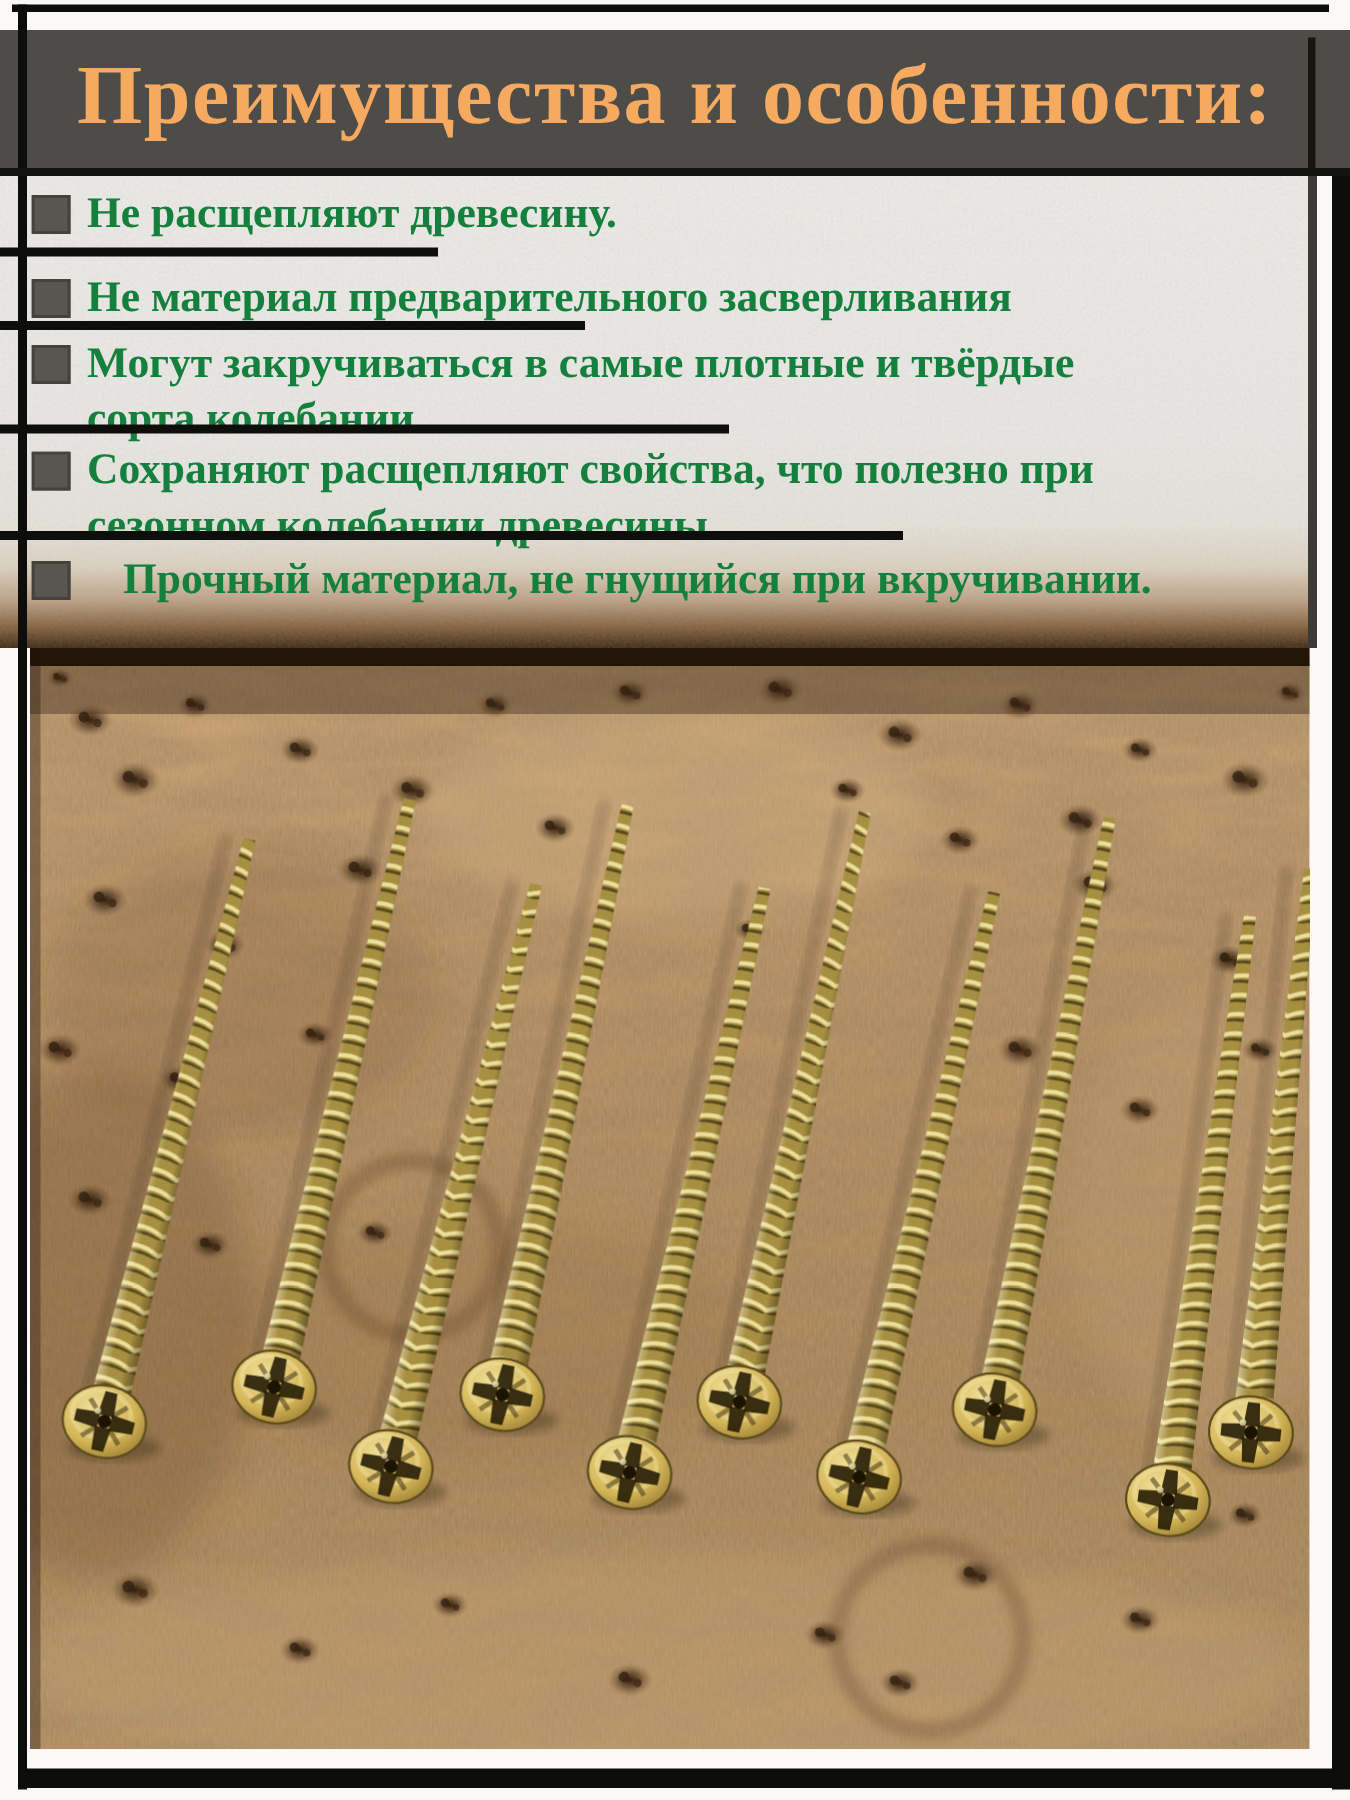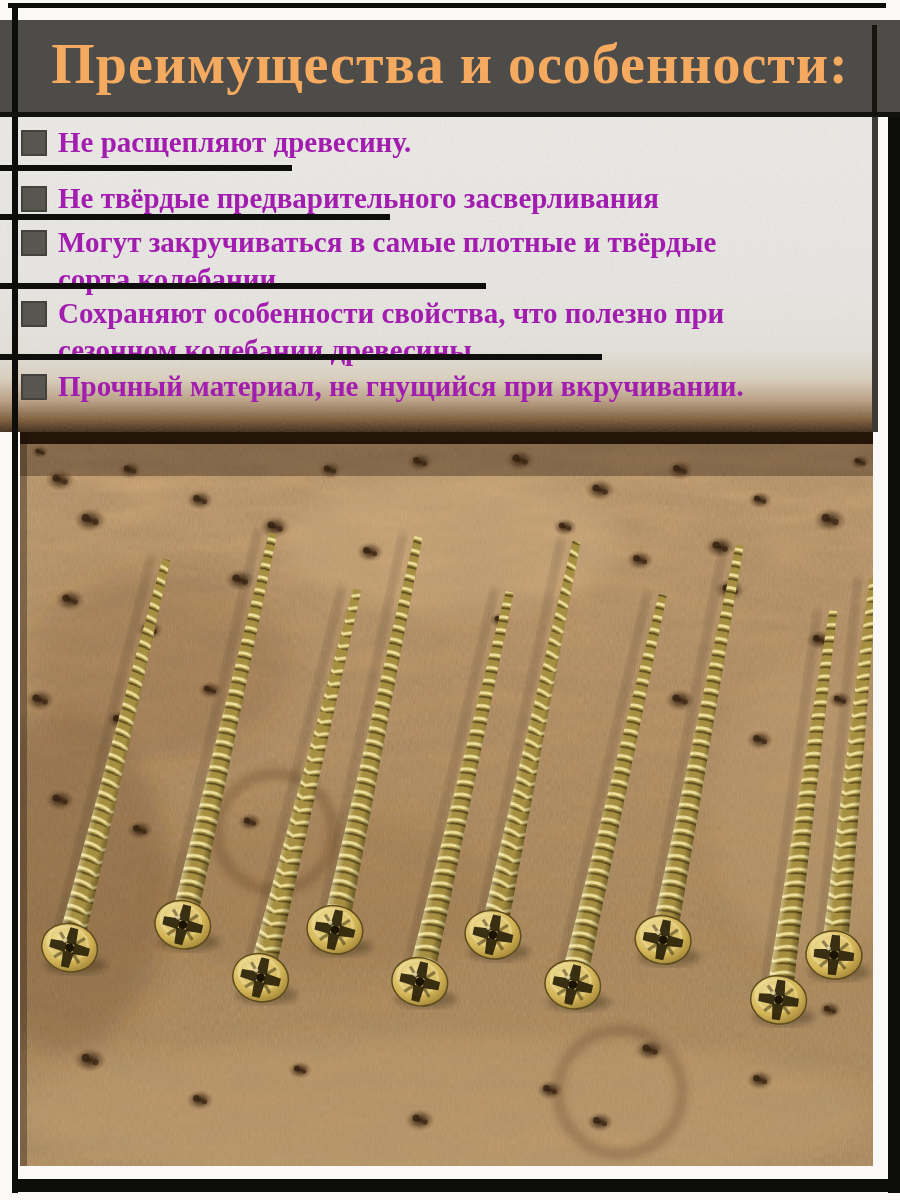--- a/index.html
+++ b/index.html
@@ -29,33 +29,33 @@
   
   .paper{
     position:absolute; left:0; top:117px; width:872px; height:315px; z-index:1;
     border-right:6px solid #3b3a35;
     background:linear-gradient(to bottom,
       #edece8 0%, #e9e8e4 55%, #e6e3dc 74%,
       #dcd2c0 83%, #bca185 90%, #7e5c38 96%, #3c2815 100%);
   }
   .paper svg{display:block; width:100%; height:100%;}
   .item{
-    position:absolute; left:58px; z-index:3; color:#a21caf;
+    position:absolute; left:58px; z-index:3; color:#15803d;
     font-weight:bold; font-size:29px; line-height:37px; white-space:nowrap;
   }
   .bullet{
     position:absolute; left:21px; width:26px; height:26px; z-index:3;
     background:#57564f; box-shadow:inset 0 0 0 2px #43423c;
   }
   .sep{position:absolute; left:0; height:6px; background:#0e0e0d; z-index:4;}
   .it1{top:124px;} .b1{top:130px;} .sep1{top:165px; width:292px;}
   .it2{top:180px;} .b2{top:186px;} .sep2{top:214px; width:390px;}
   .it3{top:224px;} .b3{top:230px;} .sep3{top:283px; width:486px;}
   .it4{top:295px;} .b4{top:301px;} .sep4{top:354px; width:602px;}
-  .it5{top:368px;} .b5{top:374px;}
+  .it5{top:368px;margin-left:24px;} .b5{top:374px;}
   
   .photo{position:absolute; left:20px; top:432px; width:853px; height:734px; z-index:1;}
   .photo svg{display:block; width:853px; height:734px;}
 </style>
 </head>
 <body>
 
 <div class="page">
 
   <div class="fl fl-top"></div>
@@ -80,34 +80,34 @@
   </div>
 
   <div class="bullet b1"></div>
   <div class="item it1">
     <div>Не расщепляют древесину.</div>
   </div>
   <div class="sep sep1"></div>
 
   <div class="bullet b2"></div>
   <div class="item it2">
-    <div>Не твёрдые предварительного засверливания</div>
+    <div>Не материал предварительного засверливания</div>
   </div>
   <div class="sep sep2"></div>
 
   <div class="bullet b3"></div>
   <div class="item it3">
     <div>Могут закручиваться в самые плотные и твёрдые</div>
     <div>сорта колебании.</div>
   </div>
   <div class="sep sep3"></div>
 
   <div class="bullet b4"></div>
   <div class="item it4">
-    <div>Сохраняют особенности свойства, что полезно при</div>
+    <div>Сохраняют расщепляют свойства, что полезно при</div>
     <div>сезонном колебании древесины.</div>
   </div>
   <div class="sep sep4"></div>
 
   <div class="bullet b5"></div>
   <div class="item it5">
     <div>Прочный материал, не гнущийся при вкручивании.</div>
   </div>
 
   <div class="photo">

